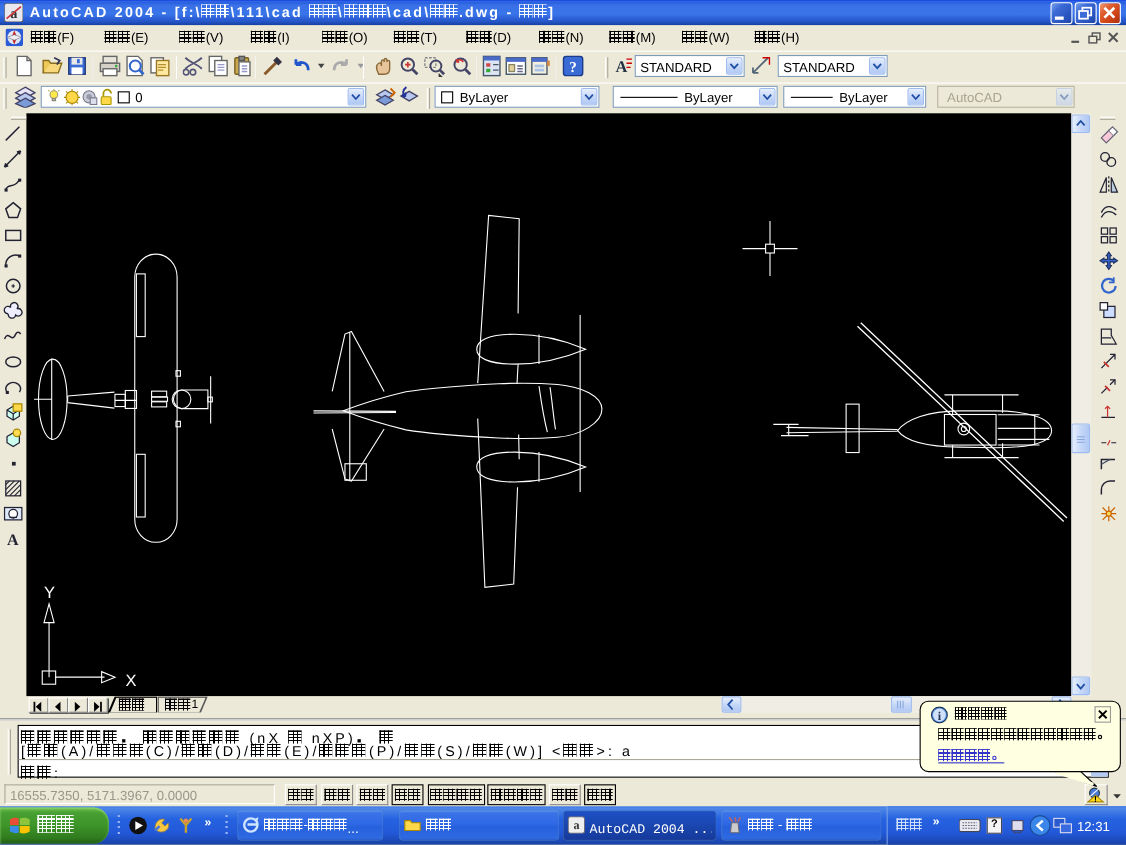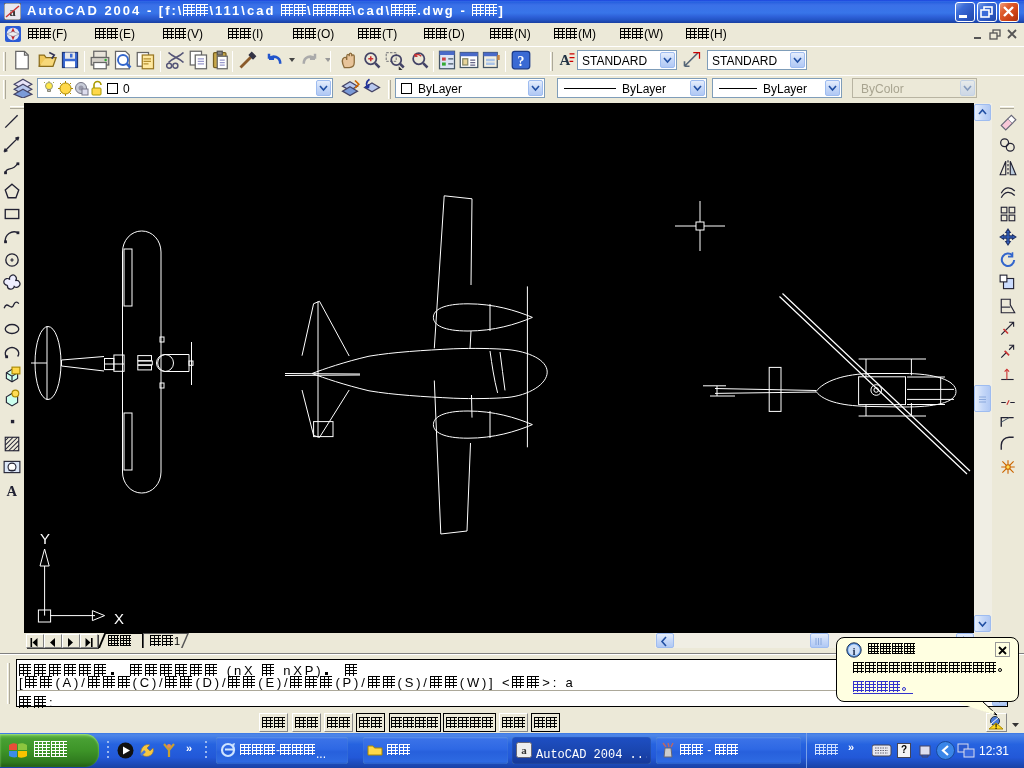--- a/index.html
+++ b/index.html
@@ -270,21 +270,21 @@
 <div class="combo" style="left:712px;top:2px;width:130px;height:20px">
       <div class="abs" style="left:6px;top:9px;width:38px;height:1px;background:#000"></div>
       <span class="abs" style="left:50px;top:3px;font-size:12px">ByLayer</span>
       <span class="cbtn" style="height:16px">
         <svg width="9" height="8">
           <path d="M1 2 L4.5 6 L8 2" fill="none" stroke="#214FA3" stroke-width="1.6"></path>
         </svg>
       </span>
     </div>
 <div class="combo" style="left:852px;top:2px;width:125px;height:20px;background:#ece9d8;border-color:#b8b4a2">
-      <span class="abs" style="left:8px;top:3px;font-size:12px;color:#a8a490">ByColor</span>
+      <span class="abs" style="left:8px;top:3px;font-size:12px;color:#a8a490">AutoCAD</span>
       <span class="cbtn" style="height:16px;opacity:.5">
         <svg width="9" height="8">
           <path d="M1 2 L4.5 6 L8 2" fill="none" stroke="#214FA3" stroke-width="1.6"></path>
         </svg>
       </span>
     </div>
 </div>
 <div class="abs" style="left:0;top:102px;width:1024px;height:531px;background:#ece9d8">
 <div class="abs" style="left:24px;top:1px;width:950px;height:530px;background:#000"></div>
 <svg class="abs" style="left:24px;top:1px" width="950" height="530" viewBox="0 0 950 530" fill="none" stroke="#fff" stroke-width="1">
@@ -519,20 +519,21 @@
       <div style="position:absolute;left:0;bottom:0;width:15px;height:15px;border:1px solid #9ebcf0;border-radius:2px;background:linear-gradient(180deg,#e6eefc,#c6d8f8 50%,#b0c8f4)"><svg width="13" height="13">
           <path d="M3 5 L6.5 8.5 L10 5" fill="none" stroke="#214FA3" stroke-width="1.5"></path>
         </svg></div>
     </div>
 <div class="abs" style="left:19px;top:15px;white-space:nowrap"><b class="c" style="width:12px;height:12px;margin:0px 3px 0 0;--g:#000"></b><b class="c" style="width:12px;height:12px;margin:0px 3px 0 0;--g:#000"></b><b class="c" style="width:12px;height:12px;margin:0px 3px 0 0;--g:#000"></b><b class="c" style="width:12px;height:12px;margin:0px 3px 0 0;--g:#000"></b><b class="c" style="width:12px;height:12px;margin:0px 3px 0 0;--g:#000"></b><b class="c" style="width:12px;height:12px;margin:0px 3px 0 0;--g:#000"></b><b style="position:relative;display:inline-block;vertical-align:top;width:12px;height:12px;margin:0px 3px 0 0"><i style="position:absolute;left:2px;bottom:1px;width:3px;height:3px;background:#000"></i></b><span style="font-size:13px;line-height:13px;display:inline-block;vertical-align:top;letter-spacing:2.8px">&nbsp;</span><b class="c" style="width:12px;height:12px;margin:0px 3px 0 0;--g:#000"></b><b class="c" style="width:12px;height:12px;margin:0px 3px 0 0;--g:#000"></b><b class="c" style="width:12px;height:12px;margin:0px 3px 0 0;--g:#000"></b><b class="c" style="width:12px;height:12px;margin:0px 3px 0 0;--g:#000"></b><b class="c" style="width:12px;height:12px;margin:0px 3px 0 0;--g:#000"></b><b class="c" style="width:12px;height:12px;margin:0px 3px 0 0;--g:#000"></b><span style="font-size:13px;line-height:13px;display:inline-block;vertical-align:top;letter-spacing:2.8px">&nbsp;(nX&nbsp;</span><b class="c" style="width:12px;height:12px;margin:0px 3px 0 0;--g:#000"></b><span style="font-size:13px;line-height:13px;display:inline-block;vertical-align:top;letter-spacing:2.8px">&nbsp;nXP)</span><b style="position:relative;display:inline-block;vertical-align:top;width:12px;height:12px;margin:0px 3px 0 0"><i style="position:absolute;left:2px;bottom:1px;width:3px;height:3px;background:#000"></i></b><span style="font-size:13px;line-height:13px;display:inline-block;vertical-align:top;letter-spacing:2.8px">&nbsp;</span><b class="c" style="width:12px;height:12px;margin:0px 3px 0 0;--g:#000"></b></div>
 <div class="abs" style="left:19px;top:27px;white-space:nowrap"><span style="font-size:13px;line-height:13px;display:inline-block;vertical-align:top;letter-spacing:2.8px">[</span><b class="c" style="width:12px;height:12px;margin:0px 3px 0 0;--g:#000"></b><b class="c" style="width:12px;height:12px;margin:0px 3px 0 0;--g:#000"></b><span style="font-size:13px;line-height:13px;display:inline-block;vertical-align:top;letter-spacing:2.8px">(A)/</span><b class="c" style="width:12px;height:12px;margin:0px 3px 0 0;--g:#000"></b><b class="c" style="width:12px;height:12px;margin:0px 3px 0 0;--g:#000"></b><b class="c" style="width:12px;height:12px;margin:0px 3px 0 0;--g:#000"></b><span style="font-size:13px;line-height:13px;display:inline-block;vertical-align:top;letter-spacing:2.8px">(C)/</span><b class="c" style="width:12px;height:12px;margin:0px 3px 0 0;--g:#000"></b><b class="c" style="width:12px;height:12px;margin:0px 3px 0 0;--g:#000"></b><span style="font-size:13px;line-height:13px;display:inline-block;vertical-align:top;letter-spacing:2.8px">(D)/</span><b class="c" style="width:12px;height:12px;margin:0px 3px 0 0;--g:#000"></b><b class="c" style="width:12px;height:12px;margin:0px 3px 0 0;--g:#000"></b><span style="font-size:13px;line-height:13px;display:inline-block;vertical-align:top;letter-spacing:2.8px">(E)/</span><b class="c" style="width:12px;height:12px;margin:0px 3px 0 0;--g:#000"></b><b class="c" style="width:12px;height:12px;margin:0px 3px 0 0;--g:#000"></b><b class="c" style="width:12px;height:12px;margin:0px 3px 0 0;--g:#000"></b><span style="font-size:13px;line-height:13px;display:inline-block;vertical-align:top;letter-spacing:2.8px">(P)/</span><b class="c" style="width:12px;height:12px;margin:0px 3px 0 0;--g:#000"></b><b class="c" style="width:12px;height:12px;margin:0px 3px 0 0;--g:#000"></b><span style="font-size:13px;line-height:13px;display:inline-block;vertical-align:top;letter-spacing:2.8px">(S)/</span><b class="c" style="width:12px;height:12px;margin:0px 3px 0 0;--g:#000"></b><b class="c" style="width:12px;height:12px;margin:0px 3px 0 0;--g:#000"></b><span style="font-size:13px;line-height:13px;display:inline-block;vertical-align:top;letter-spacing:2.8px">(W)]&nbsp;&lt;</span><b class="c" style="width:12px;height:12px;margin:0px 3px 0 0;--g:#000"></b><b class="c" style="width:12px;height:12px;margin:0px 3px 0 0;--g:#000"></b><span style="font-size:13px;line-height:13px;display:inline-block;vertical-align:top;letter-spacing:2.8px">&gt;:&nbsp;a</span></div>
 <div class="abs" style="left:17px;top:41px;width:974px;height:1px;background:#aca899"></div>
 <div class="abs" style="left:19px;top:47px;white-space:nowrap"><b class="c" style="width:12px;height:12px;margin:0px 3px 0 0;--g:#000"></b><b class="c" style="width:12px;height:12px;margin:0px 3px 0 0;--g:#000"></b><span style="font-size:13px;line-height:13px;display:inline-block;vertical-align:top;letter-spacing:2.8px">:</span></div>
 </div>
 <div class="abs" style="left:0;top:711px;width:1024px;height:22px;background:#ece9d8">
+<div class="abs" style="left:4px;top:2px;width:246px;height:18px;border:1px solid #aca899;border-bottom-color:#fff;border-right-color:#fff;color:#9a968a;font-size:12px;padding:2px 0 0 4px">16555.7350, 5171.3967, 0.0000</div>
 <div class="abs" style="left:259px;top:2px;width:29px;height:19px;border:1px solid #fff;border-right-color:#888;border-bottom-color:#888;background:#ece9d8;text-align:center;padding-top:3px"><b class="c" style="width:11px;height:11px;margin:0px 1px 0 0;--g:#000"></b><b class="c" style="width:11px;height:11px;margin:0px 1px 0 0;--g:#000"></b></div>
 <div class="abs" style="left:292px;top:2px;width:29px;height:19px;border:1px solid #fff;border-right-color:#888;border-bottom-color:#888;background:#ece9d8;text-align:center;padding-top:3px"><b class="c" style="width:11px;height:11px;margin:0px 1px 0 0;--g:#000"></b><b class="c" style="width:11px;height:11px;margin:0px 1px 0 0;--g:#000"></b></div>
 <div class="abs" style="left:324px;top:2px;width:29px;height:19px;border:1px solid #fff;border-right-color:#888;border-bottom-color:#888;background:#ece9d8;text-align:center;padding-top:3px"><b class="c" style="width:11px;height:11px;margin:0px 1px 0 0;--g:#000"></b><b class="c" style="width:11px;height:11px;margin:0px 1px 0 0;--g:#000"></b></div>
 <div class="abs" style="left:356px;top:2px;width:29px;height:19px;border:1px solid #000;background:#ece9d8;text-align:center;padding-top:3px"><b class="c" style="width:11px;height:11px;margin:0px 1px 0 0;--g:#000"></b><b class="c" style="width:11px;height:11px;margin:0px 1px 0 0;--g:#000"></b></div>
 <div class="abs" style="left:389px;top:2px;width:52px;height:19px;border:1px solid #000;background:#ece9d8;text-align:center;padding-top:3px"><b class="c" style="width:11px;height:11px;margin:0px 1px 0 0;--g:#000"></b><b class="c" style="width:11px;height:11px;margin:0px 1px 0 0;--g:#000"></b><b class="c" style="width:11px;height:11px;margin:0px 1px 0 0;--g:#000"></b><b class="c" style="width:11px;height:11px;margin:0px 1px 0 0;--g:#000"></b></div>
 <div class="abs" style="left:443px;top:2px;width:53px;height:19px;border:1px solid #000;background:#ece9d8;text-align:center;padding-top:3px"><b class="c" style="width:11px;height:11px;margin:0px 1px 0 0;--g:#000"></b><b class="c" style="width:11px;height:11px;margin:0px 1px 0 0;--g:#000"></b><b class="c" style="width:11px;height:11px;margin:0px 1px 0 0;--g:#000"></b><b class="c" style="width:11px;height:11px;margin:0px 1px 0 0;--g:#000"></b></div>
 <div class="abs" style="left:499px;top:2px;width:29px;height:19px;border:1px solid #fff;border-right-color:#888;border-bottom-color:#888;background:#ece9d8;text-align:center;padding-top:3px"><b class="c" style="width:11px;height:11px;margin:0px 1px 0 0;--g:#000"></b><b class="c" style="width:11px;height:11px;margin:0px 1px 0 0;--g:#000"></b></div>
 <div class="abs" style="left:531px;top:2px;width:29px;height:19px;border:1px solid #000;background:#ece9d8;text-align:center;padding-top:3px"><b class="c" style="width:11px;height:11px;margin:0px 1px 0 0;--g:#000"></b><b class="c" style="width:11px;height:11px;margin:0px 1px 0 0;--g:#000"></b></div>
 <div class="abs" style="left:986px;top:2px;width:21px;height:19px;border:1px solid #fff;border-right-color:#888;border-bottom-color:#888"><svg width="19" height="17" viewBox="0 0 19 17">
         <circle cx="8" cy="7" r="4.5" fill="#4a7ad8" stroke="#234"></circle>

